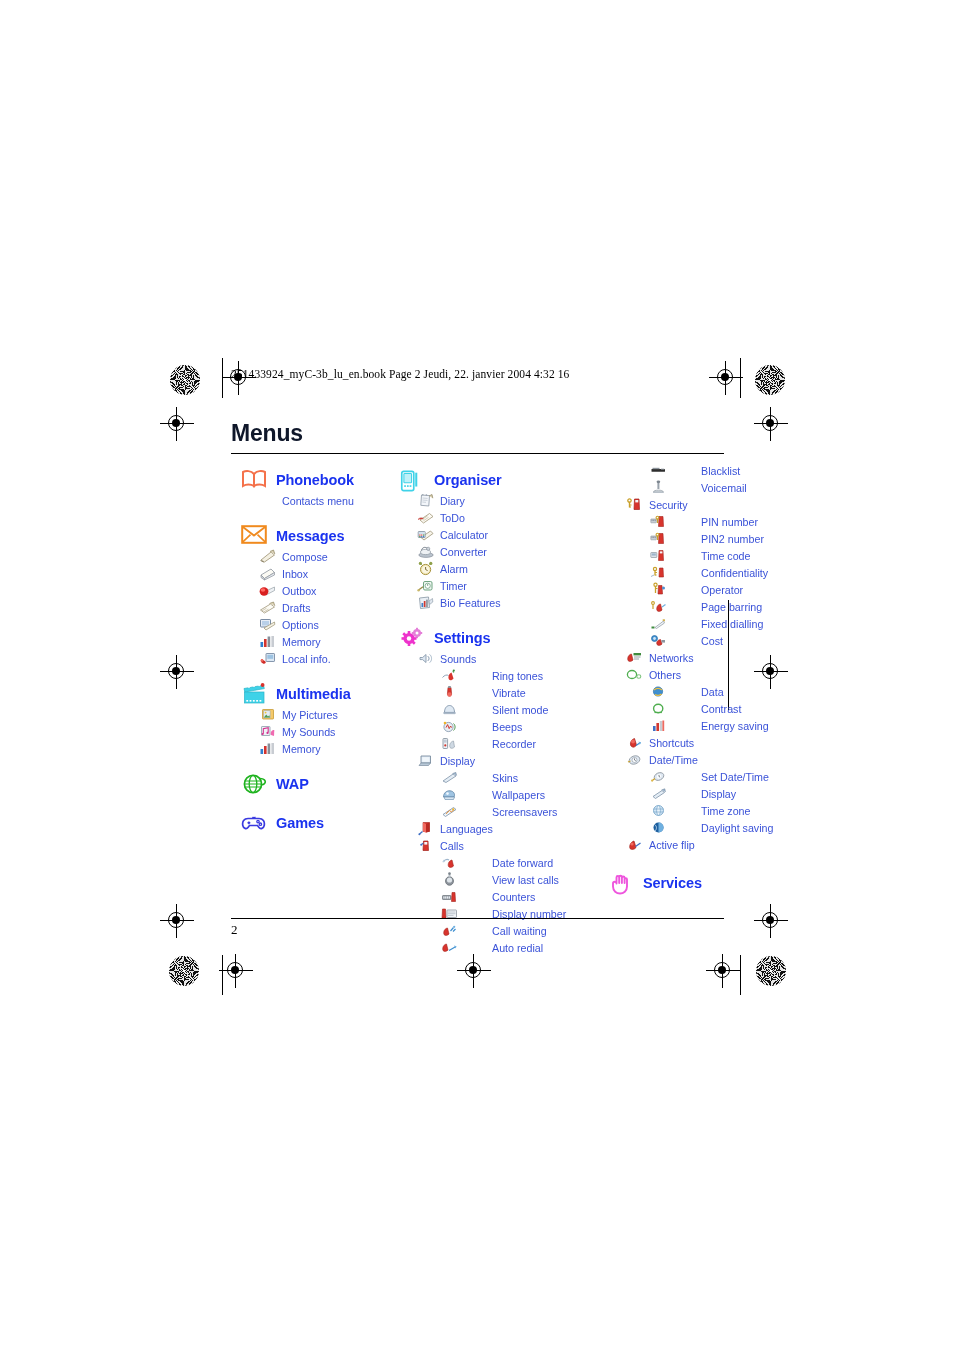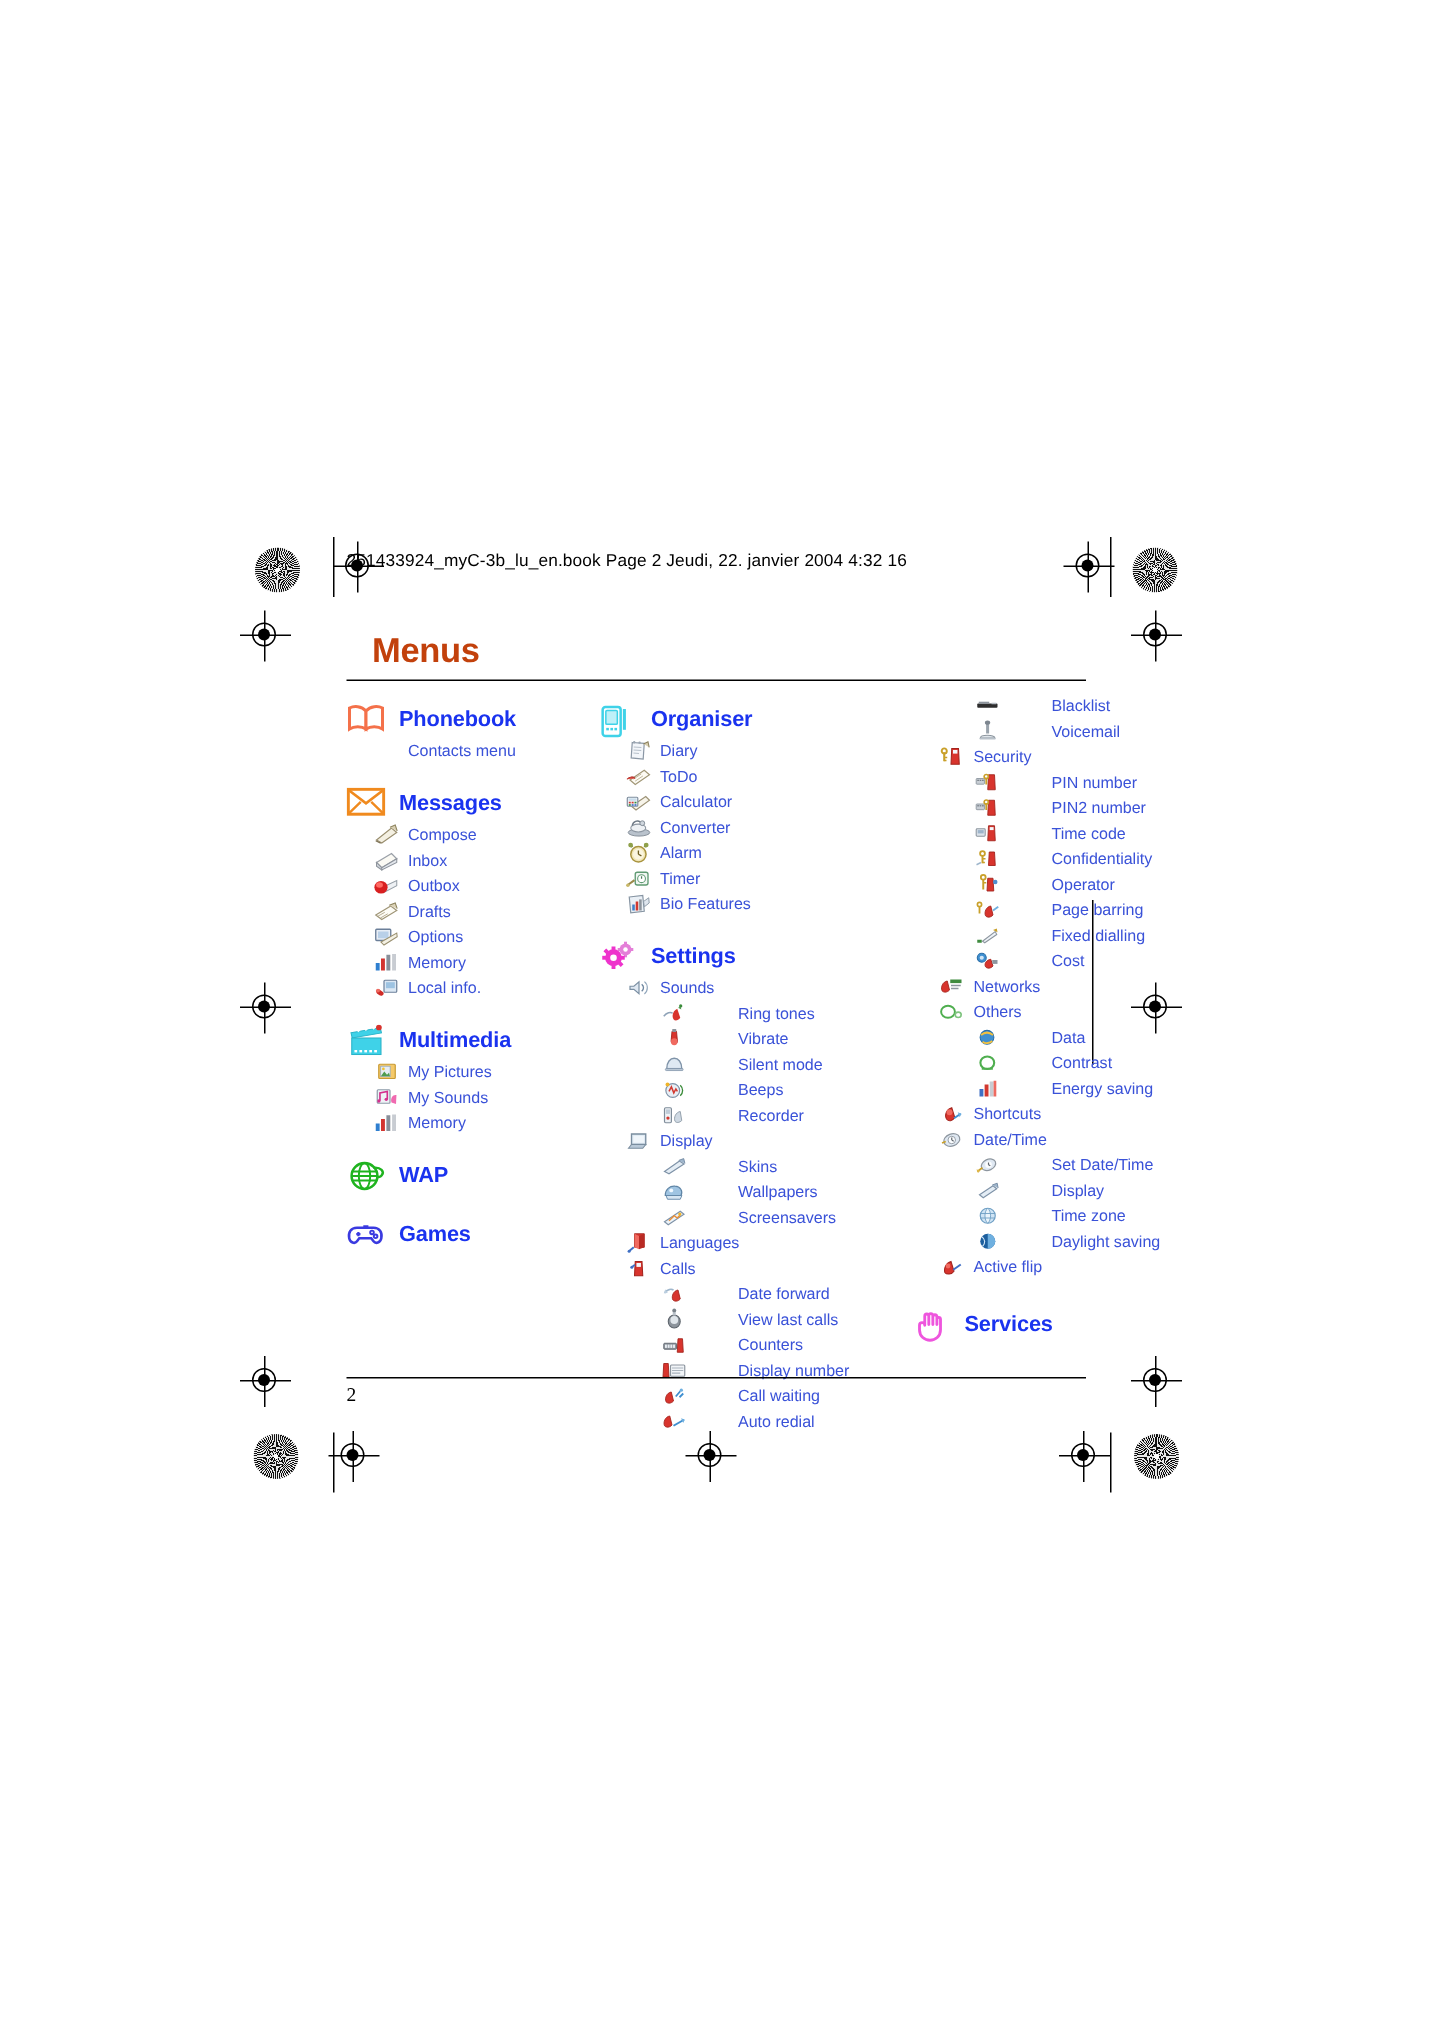--- a/index.html
+++ b/index.html
@@ -69,34 +69,34 @@
     position: absolute;
     left: 231px;
     top: 368px;
     width: 493px;
   }
 
   .filestamp {
     position: absolute;
     left: 0px;
     top: 0px;
-    font-family: Liberation Sans, sans-serif;
+    font-family: Liberation Serif, serif;
     font-size: 11.5px;
     color: #000;
     white-space: nowrap;
     letter-spacing: 0.1px;
   }
 
   .page-title {
     position: absolute;
-    left: 17px;
+    left: 0px;
     top: 52px;
     font-size: 23px;
     font-weight: bold;
-    color: #c2410c;
+    color: #0f172a;
     letter-spacing: -0.2px;
   }
 
   .rule-top {
     position: absolute;
     left: 0px;
     top: 85px;
     width: 493px;
     height: 1.3px;
     background: #000;
@@ -124,21 +124,21 @@
   .columns {
     position: absolute;
     left: 0px;
     top: 94px;
     width: 493px;
   }
   .col {
     position: absolute;
     top: 0;
   }
-  .col-1 { left: 0px;   width: 165px; }
+  .col-1 { left: 10px;   width: 165px; }
   .col-2 { left: 168px; width: 175px; }
   .col-3 { left: 377px; width: 150px; }
 
   
   .row {
     display: flex;
     align-items: center;
     white-space: nowrap;
   }
 

